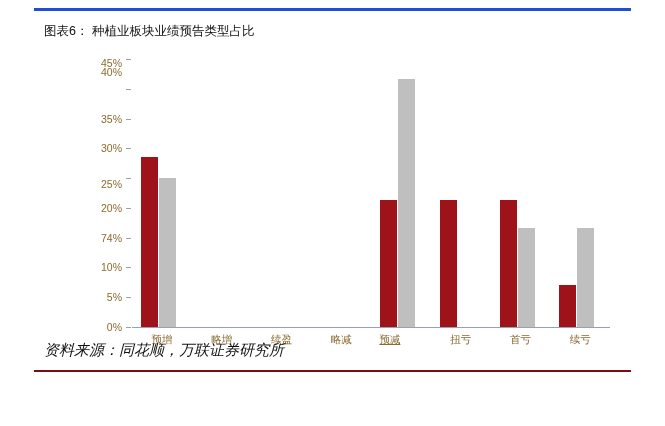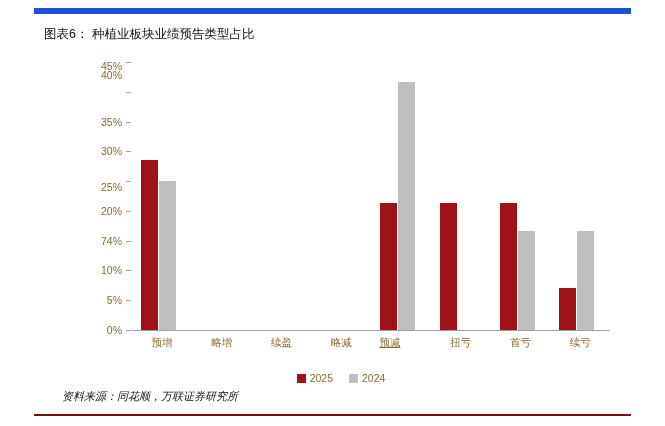--- a/index.html
+++ b/index.html
@@ -11,39 +11,39 @@
     height: 426px;
     background: #ffffff;
     font-family: "Liberation Sans", sans-serif;
     overflow: hidden;
   }
   .figure {
     position: absolute;
     left: 34px;
     top: 8px;
     width: 597px;
-    height: 408px;
-    border-top: 6px solid #1d4ed8;
+    height: 364px;
+    border-top: 3px solid #1d4ed8;
     border-bottom: 2px solid #7a0d13;
     box-sizing: border-box;
   }
   .fig-title {
     position: absolute;
     left: 10px;
     top: 12px;
     font-size: 12.5px;
     color: #111111;
     white-space: nowrap;
     font-family: "Liberation Sans", sans-serif;
   }
   .fig-source {
     position: absolute;
-    left: 28px;
+    left: 10px;
     bottom: 10px;
-    font-size: 11px;
+    font-size: 15px;
     color: #111111;
     font-style: italic;
     white-space: nowrap;
     margin-top: 41px;
   }
   .plot-area {
     position: absolute;
     left: 32px;
     top: 48px;
     width: 550px;
@@ -182,17 +182,16 @@
         <div class="group" style="left: 358.5px; width: 59.75px;">
           <div class="bar s2025" style="height: 127.449px;"></div>
           <div class="bar s2024" style="height: 99.4578px;"></div>
         </div>
         <div class="xlabel" style="left: 418.25px; width: 59.75px;">续亏</div>
         <div class="group" style="left: 418.25px; width: 59.75px;">
           <div class="bar s2025" style="height: 42.2844px;"></div>
           <div class="bar s2024" style="height: 99.4578px;"></div>
         </div>
       </div>
-    <div class="legend"><span class="item"><span class="key k2025"></span><span>2025</span></span><span class="item"><span class="key k2024"></span><span>2024</span></span></div>
   </div>
 
   <div class="fig-source">资料来源：同花顺，万联证券研究所</div>
 </div>
 
 </body></html>

